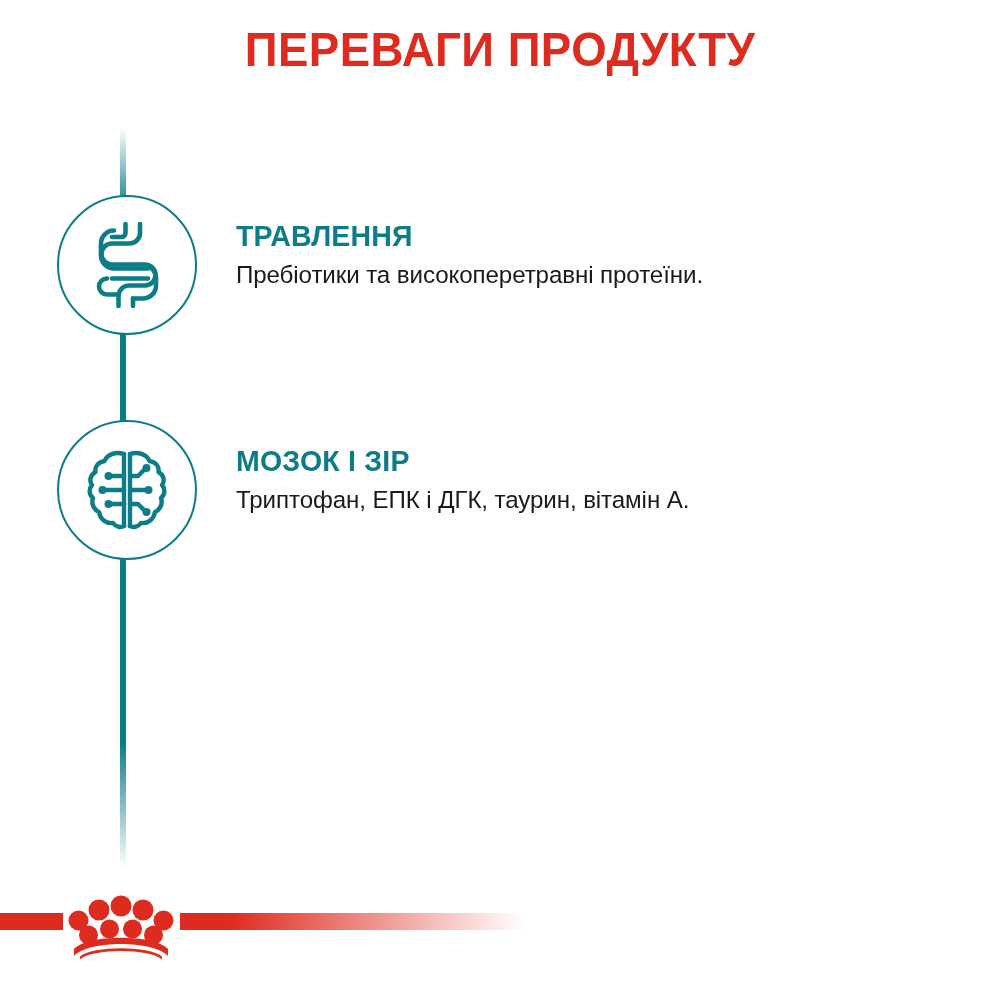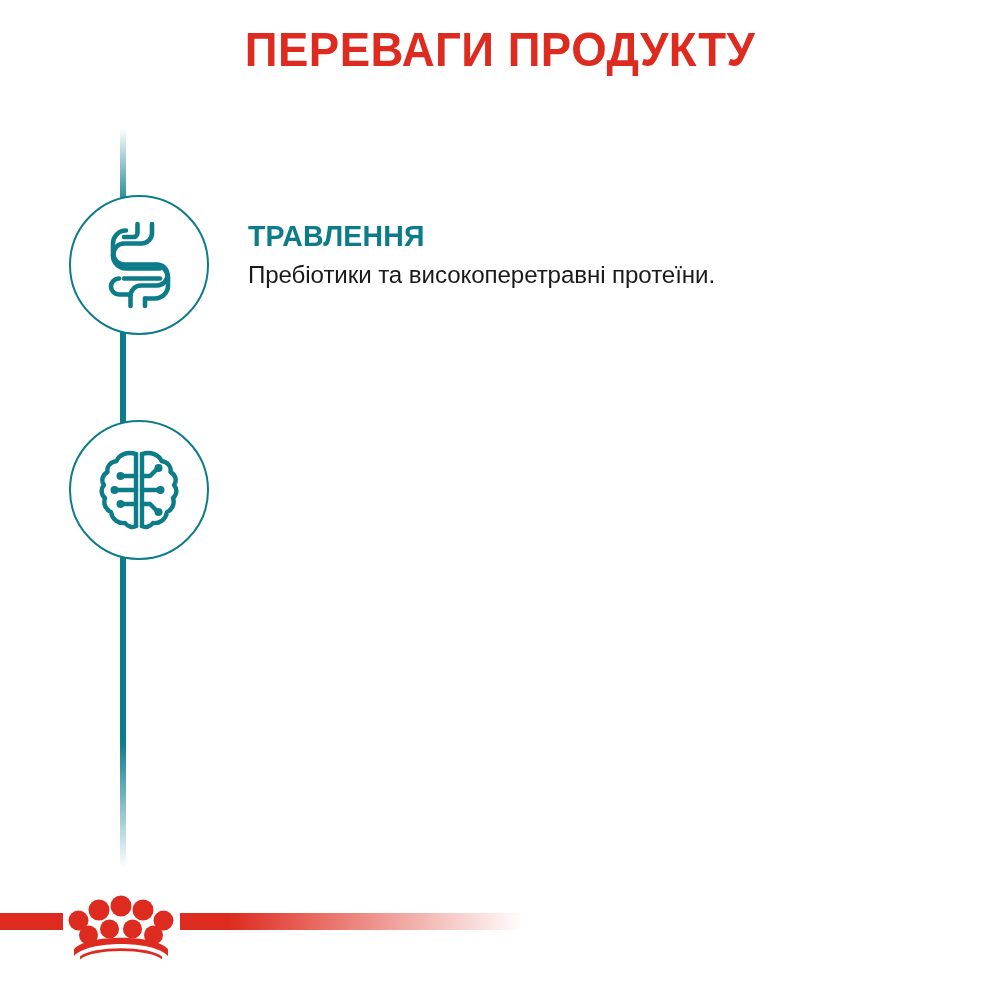--- a/index.html
+++ b/index.html
@@ -48,21 +48,21 @@
     background: linear-gradient(to bottom,
         rgba(13,124,137,0) 0%,
         rgba(13,124,137,1) 11%,
         rgba(13,124,137,1) 83%,
         rgba(13,124,137,0) 100%);
   }
 
   
   .benefit-row {
     position: absolute;
-    left: 16px;
+    left: 4px;
     width: 792px;
     height: 150px;
   }
   .benefit-row.row-0 { top: 190px; }
   .benefit-row.row-1 { top: 415px; }
   .benefit-row.row-2 { top: 637px; }
 
   .icon-circle {
     position: absolute;
     left: 53px;
@@ -224,20 +224,24 @@
         <g fill="#0D7C89">
           <circle cx="31.5" cy="36" r="4"></circle>
           <circle cx="25.5" cy="50" r="4"></circle>
           <circle cx="31.5" cy="64" r="4"></circle>
           <circle cx="71.5" cy="50" r="4"></circle>
           <circle cx="69.5" cy="28" r="4"></circle>
           <circle cx="69.5" cy="72" r="4"></circle>
         </g>
       </svg>
     </div>
+    <div class="benefit-text">
+      <div class="benefit-heading">МОЗОК І ЗІР</div>
+      <div class="benefit-desc">Триптофан, ЕПК і ДГК, таурин, вітамін А.</div>
+    </div>
   </div>
 
 
   <div class="footer">
     <div class="footer-bar-left"></div>
     <div class="footer-bar-right"></div>
     <div class="footer-crown">
       <svg width="106" height="70" viewBox="0 0 106 70" aria-hidden="true">
         <g fill="#DE2B1F">
 

